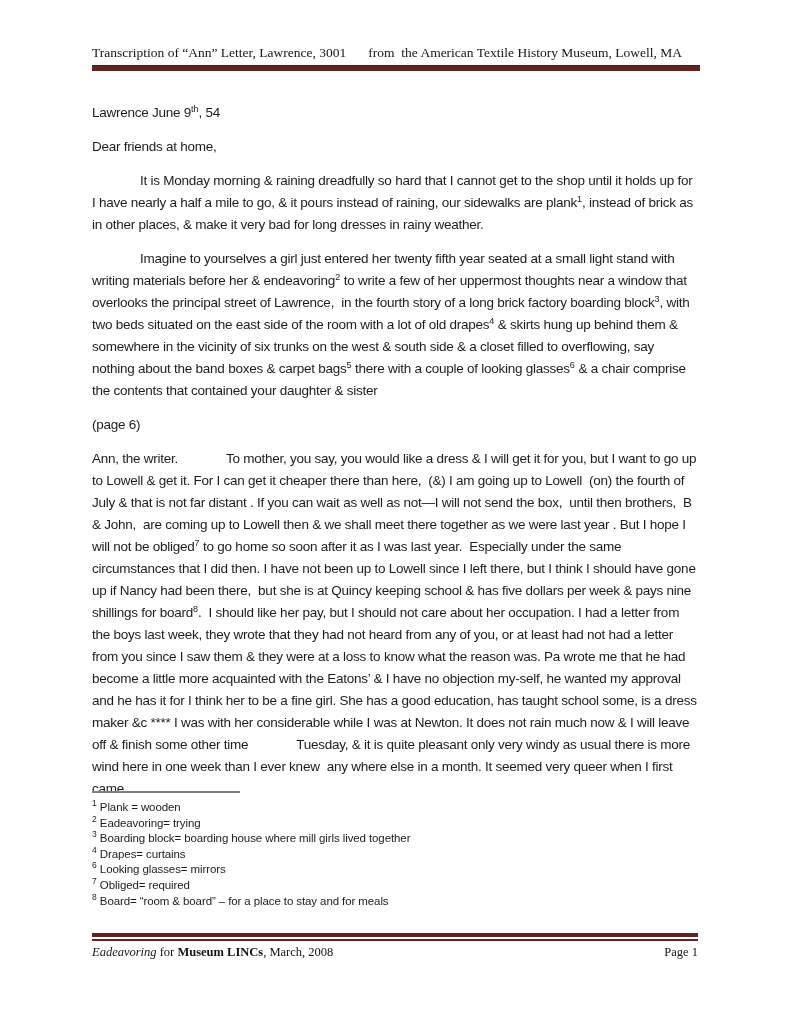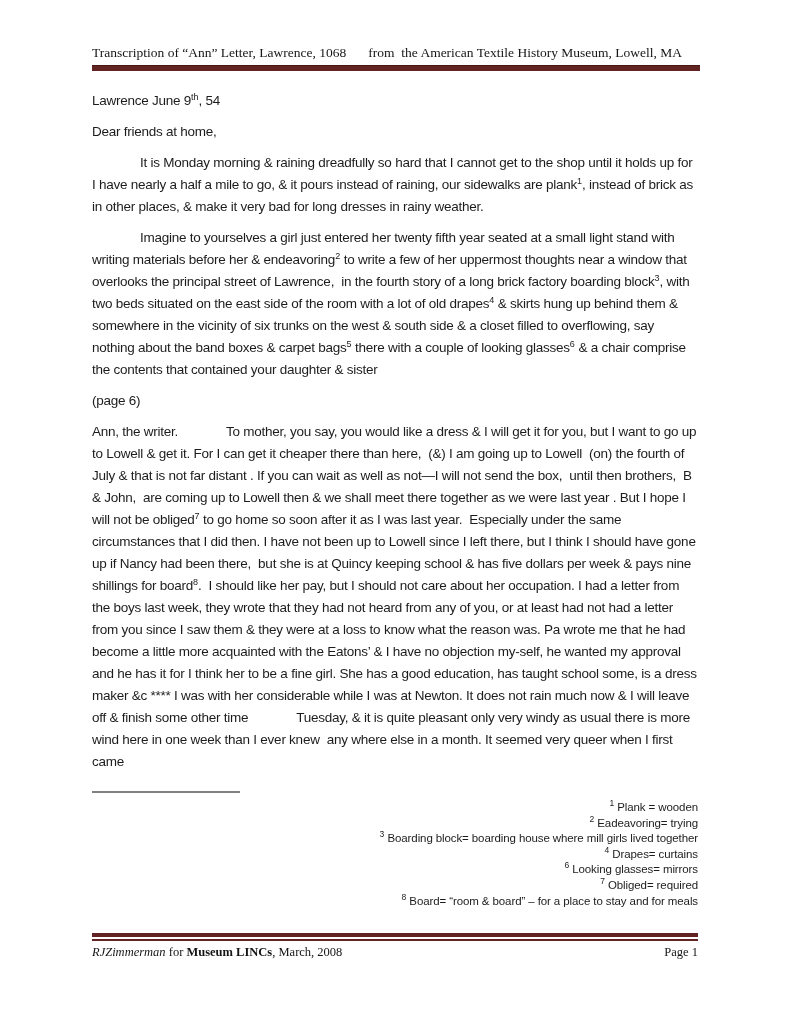--- a/index.html
+++ b/index.html
@@ -25,31 +25,30 @@
   .rule-thick{
     height:5px;background:#622423;border-top:1px solid #451715;
     margin-top:3px;
   }
   
   .content{
     position:absolute;left:92px;top:90px;width:606px;
     font-size:13.5px;line-height:22px;letter-spacing:-0.25px;
     color:#1c1c1c;
   }
-  .content p{margin:0 0 9px 0;white-space:pre-wrap;}
+  .content p{margin:12px 0 9px 0;white-space:pre-wrap;}
   .dateline{margin-left:373px;white-space:pre;}
   .indent{text-indent:48px;}
   sup{font-size:9px;line-height:0;letter-spacing:0;}
   .tab{display:inline-block;width:48px;}
   
   .footnotes{
     position:absolute;left:92px;top:791px;width:606px;
     font-size:11.5px;line-height:15.6px;letter-spacing:-0.1px;
     color:#1c1c1c;
-    text-align:right;
   }
   .fn-sep{width:148px;height:2px;background:#808080;margin-bottom:7px;}
   .fn{white-space:pre-wrap;}
   .fn sup{font-size:8.5px;}
   
   .footer{position:absolute;left:92px;top:933px;width:606px;}
   .rule-thick2{height:4px;background:#622423;}
   .rule-thin{height:2px;background:#622423;margin-top:2px;}
   .footer-row{
     display:flex;justify-content:space-between;align-items:baseline;
@@ -58,21 +57,21 @@
   }
   .f-author{font-style:italic;}
   .f-org{font-weight:bold;}
 </style>
 </head>
 <body>
 
 <div class="page">
 
   <div class="header">
-    <div class="header-text"><span>Transcription of “Ann” Letter, Lawrence, 1068</span><span class="header-right">from  the American Textile History Museum, Lowell, MA</span></div>
+    <div class="header-text"><span>Transcription of “Ann” Letter, Lawrence, 3001</span><span class="header-right">from  the American Textile History Museum, Lowell, MA</span></div>
     <div class="rule-thick"></div>
   </div>
 
   <div class="content">
     <p class="dateline">Lawrence June 9<sup>th</sup>, 54</p>
     <p>Dear friends at home,</p>
     <p class="indent">It is Monday morning &amp; raining dreadfully so hard that I cannot get to the shop until it holds up for I have nearly a half a mile to go, &amp; it pours instead of raining, our sidewalks are plank<sup>1</sup>, instead of brick as in other places, &amp; make it very bad for long dresses in rainy weather.</p>
     <p class="indent">Imagine to yourselves a girl just entered her twenty fifth year seated at a small light stand with writing materials before her &amp; endeavoring<sup>2</sup> to write a few of her uppermost thoughts near a window that overlooks the principal street of Lawrence,  in the fourth story of a long brick factory boarding block<sup>3</sup>, with two beds situated on the east side of the room with a lot of old drapes<sup>4</sup> &amp; skirts hung up behind them &amp; somewhere in the vicinity of six trunks on the west &amp; south side &amp; a closet filled to overflowing, say nothing about the band boxes &amp; carpet bags<sup>5</sup> there with a couple of looking glasses<sup>6</sup> &amp; a chair comprise the contents that contained your daughter &amp; sister</p>
     <p>(page 6)</p>
     <p>Ann, the writer.<span class="tab"></span>To mother, you say, you would like a dress &amp; I will get it for you, but I want to go up to Lowell &amp; get it. For I can get it cheaper there than here,  (&amp;) I am going up to Lowell  (on) the fourth of July &amp; that is not far distant . If you can wait as well as not—I will not send the box,  until then brothers,  B &amp; John,  are coming up to Lowell then &amp; we shall meet there together as we were last year . But I hope I will not be obliged<sup>7</sup> to go home so soon after it as I was last year.  Especially under the same circumstances that I did then. I have not been up to Lowell since I left there, but I think I should have gone up if Nancy had been there,  but she is at Quincy keeping school &amp; has five dollars per week &amp; pays nine shillings for board<sup>8</sup>.  I should like her pay, but I should not care about her occupation. I had a letter from the boys last week, they wrote that they had not heard from any of you, or at least had not had a letter from you since I saw them &amp; they were at a loss to know what the reason was. Pa wrote me that he had become a little more acquainted with the Eatons’ &amp; I have no objection my-self, he wanted my approval and he has it for I think her to be a fine girl. She has a good education, has taught school some, is a dress maker &amp;c **** I was with her considerable while I was at Newton. It does not rain much now &amp; I will leave off &amp; finish some other time<span class="tab"></span>Tuesday, &amp; it is quite pleasant only very windy as usual there is more wind here in one week than I ever knew  any where else in a month. It seemed very queer when I first came</p>
@@ -88,18 +87,18 @@
         <div class="fn"><sup>6</sup> Looking glasses= mirrors</div>
         <div class="fn"><sup>7</sup> Obliged= required</div>
         <div class="fn"><sup>8</sup> Board= “room &amp; board” – for a place to stay and for meals</div>
       </div>
   </div>
 
   <div class="footer">
     <div class="rule-thick2"></div>
     <div class="rule-thin"></div>
     <div class="footer-row">
-      <span><span class="f-author">RJZimmerman</span><span> for </span><span class="f-org">Museum LINCs</span><span>, March, 2008</span></span>
+      <span><span class="f-author">Eadeavoring</span><span> for </span><span class="f-org">Museum LINCs</span><span>, March, 2008</span></span>
       <span>Page 1</span>
     </div>
   </div>
 
 </div>
 
 </body></html>

